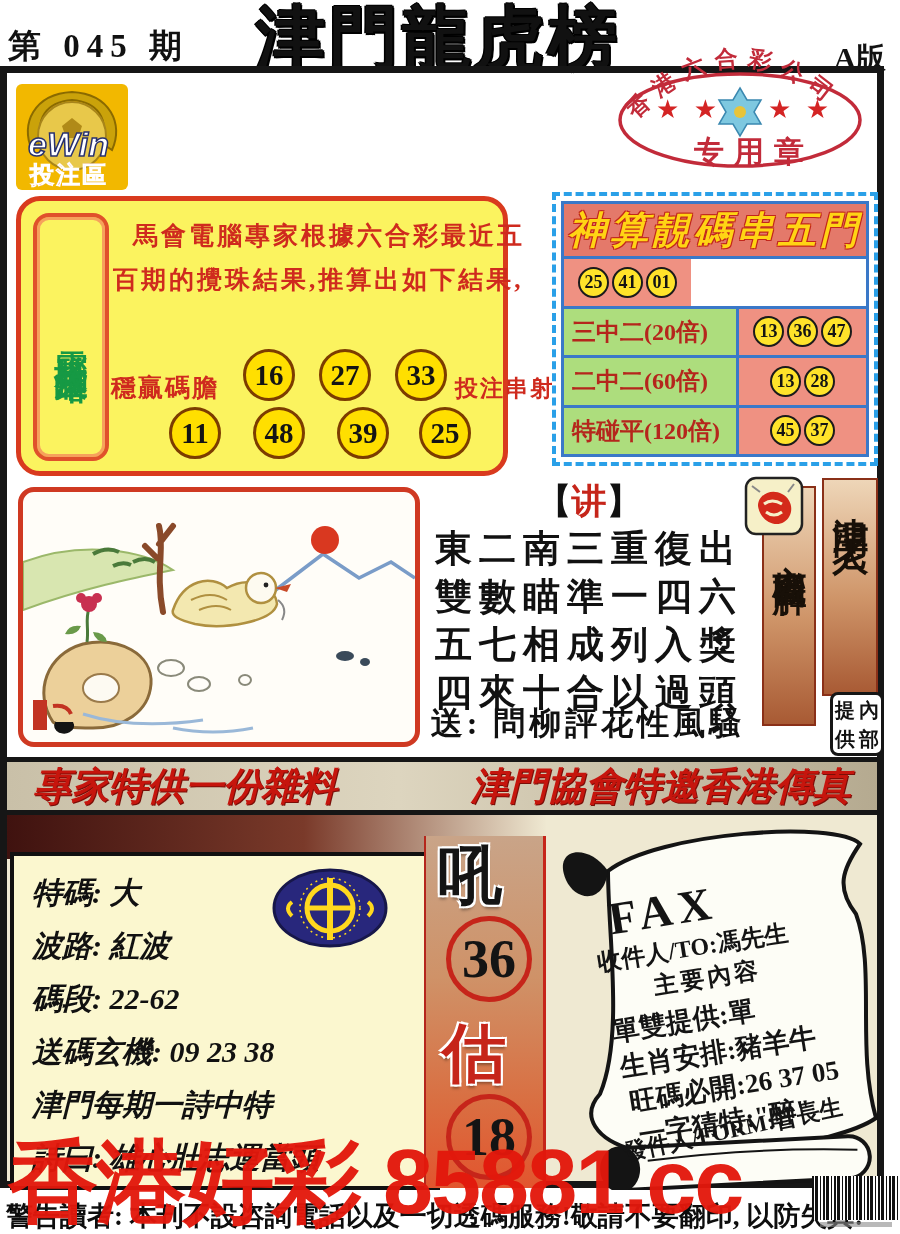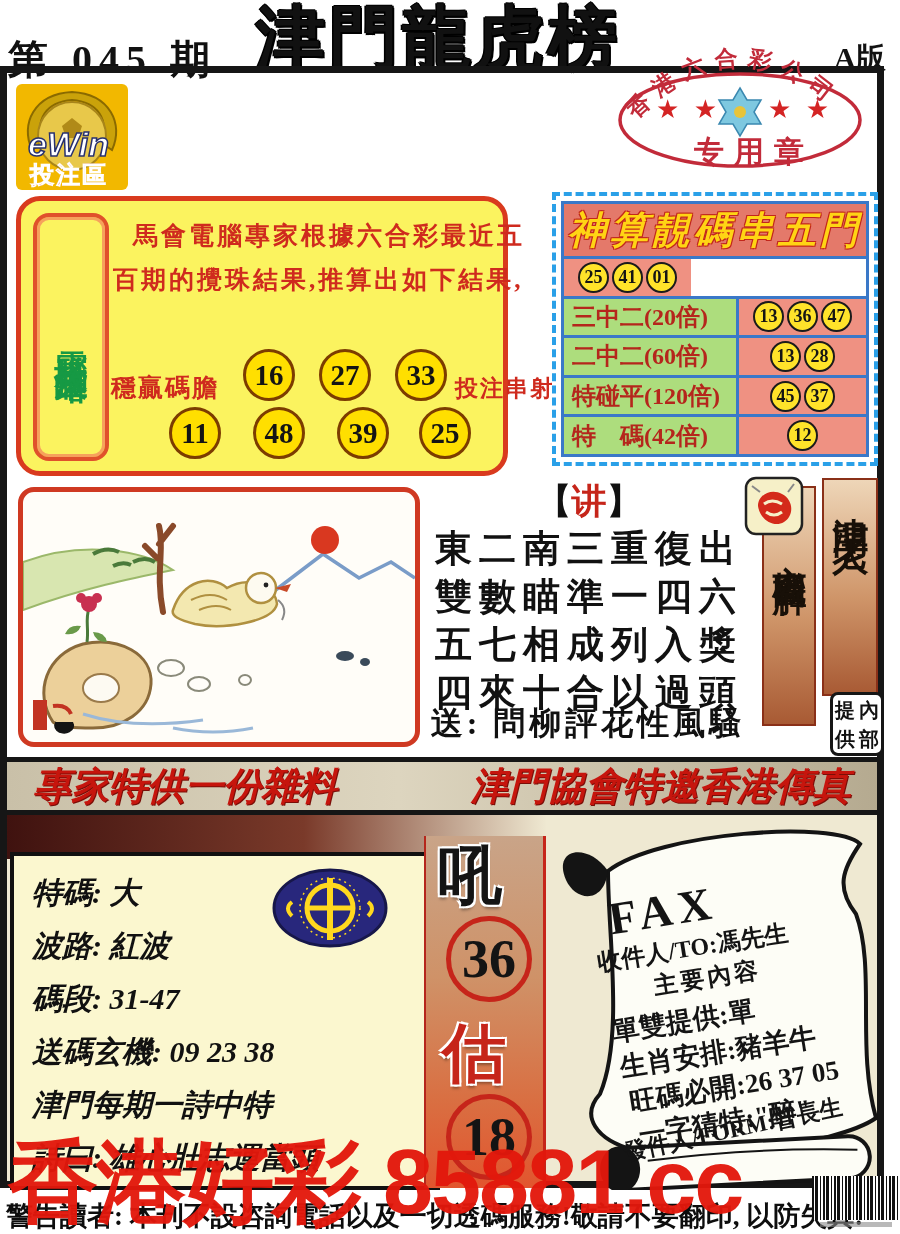--- a/index.html
+++ b/index.html
@@ -1,21 +1,21 @@
 <!DOCTYPE html>
 <html><head>
 <meta charset="utf-8">
 <style>
   html,body{margin:0;padding:0;background:#ffffff;}
   .page{position:relative;width:900px;height:1234px;background:#ffffff;overflow:hidden;
         font-family:"Liberation Serif",serif;color:#111;}
   .abs{position:absolute;}
 
   
-  .issue{left:8px;top:32px;font-size:40px;font-weight:bold;letter-spacing:7px;}
+  .issue{left:8px;top:24px;font-size:33px;font-weight:bold;letter-spacing:7px;}
   .main-title{left:256px;top:-8px;font-size:69px;font-weight:900;letter-spacing:4px;
     text-shadow:1.5px 0 #000,-1.5px 0 #000,0 1.5px #000,0 -1.5px #000,2px 2px #000;}
   .edition{left:834px;top:38px;font-size:30px;font-weight:bold;}
 
   
   .frame{left:0;top:66px;width:884px;height:1122px;border:7px solid #161616;box-sizing:border-box;pointer-events:none;}
 
   
   .panel{left:16px;top:196px;width:492px;height:280px;background:#fbf35f;
          border:5px solid #d93a1e;border-radius:24px;box-sizing:border-box;}
@@ -183,26 +183,20 @@
         <div class="odds-vals">
           <div class="num-sm">13</div>
           <div class="num-sm">28</div>
         </div>
       </div>
       <div class="odds-row">
         <div class="odds-label">特碰平(120倍)</div>
         <div class="odds-vals">
           <div class="num-sm">45</div>
           <div class="num-sm">37</div>
-        </div>
-      </div>
-      <div class="odds-row">
-        <div class="odds-label">特　碼(42倍)</div>
-        <div class="odds-vals">
-          <div class="num-sm">12</div>
         </div>
       </div>
     </div>
   </div>
 
   <div class="abs pic">
     <svg width="392" height="250" viewBox="0 0 392 250">
       <path d="M0 70 C 60 48, 120 58, 150 78 C 110 86, 60 96, 0 118 Z" fill="#d8e6b0" stroke="#9bb86a" stroke-width="2"></path>
       <path d="M70 62 q14 -8 26 -2 M110 70 q12 -6 22 0 M90 74 q10 -5 18 -1" stroke="#4a7a3a" stroke-width="4" fill="none"></path>
       <path d="M140 120 C 132 80, 142 56, 136 34 M136 52 l14 -18 M134 66 l-12 -12" stroke="#8a4a2a" stroke-width="6" fill="none" stroke-linecap="round"></path>
@@ -276,21 +270,21 @@
     <span>專家特供一份雜料</span>
     <span>津門協會特邀香港傳真</span>
   </div>
 
   <div class="abs bottom-bg"></div>
   <div class="abs dark-band"></div>
 
   <div class="abs tips">
     <div class="tl">特碼: 大</div>
     <div class="tl">波路: 紅波</div>
-    <div class="tl">碼段: 31-47</div>
+    <div class="tl">碼段: 22-62</div>
     <div class="tl">送碼玄機: 09 23 38</div>
     <div class="tl">津門每期一詩中特</div>
     <div class="tl">詩曰: 雄心壯志運當頭</div>
   </div>
 
   <svg class="abs emblem" viewBox="0 0 116 80">
     <ellipse cx="58" cy="40" rx="56" ry="38" fill="#28277c" stroke="#17174a" stroke-width="3"></ellipse>
     <circle cx="58" cy="40" r="23" fill="none" stroke="#ffd81e" stroke-width="5"></circle>
     <circle cx="58" cy="40" r="30" fill="none" stroke="#ffd81e" stroke-width="1.5" stroke-dasharray="2 4"></circle>
     <path d="M58 10 V 72" stroke="#ffd81e" stroke-width="6"></path>

